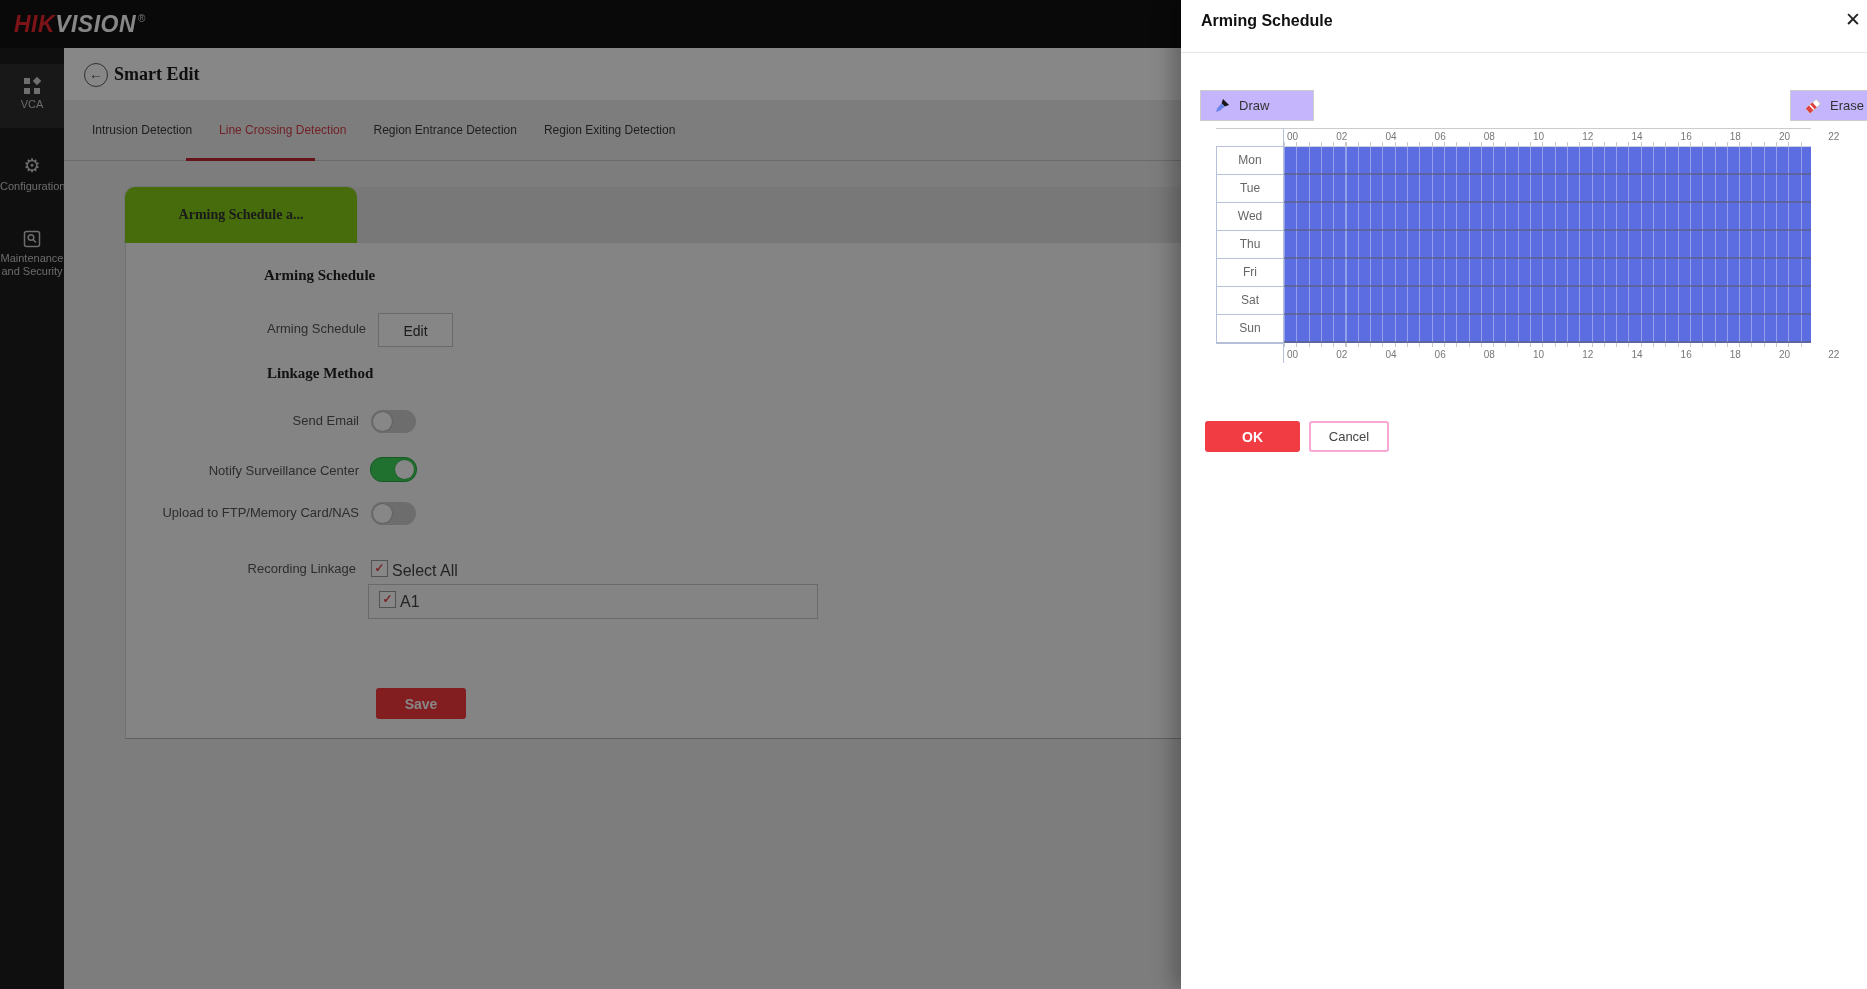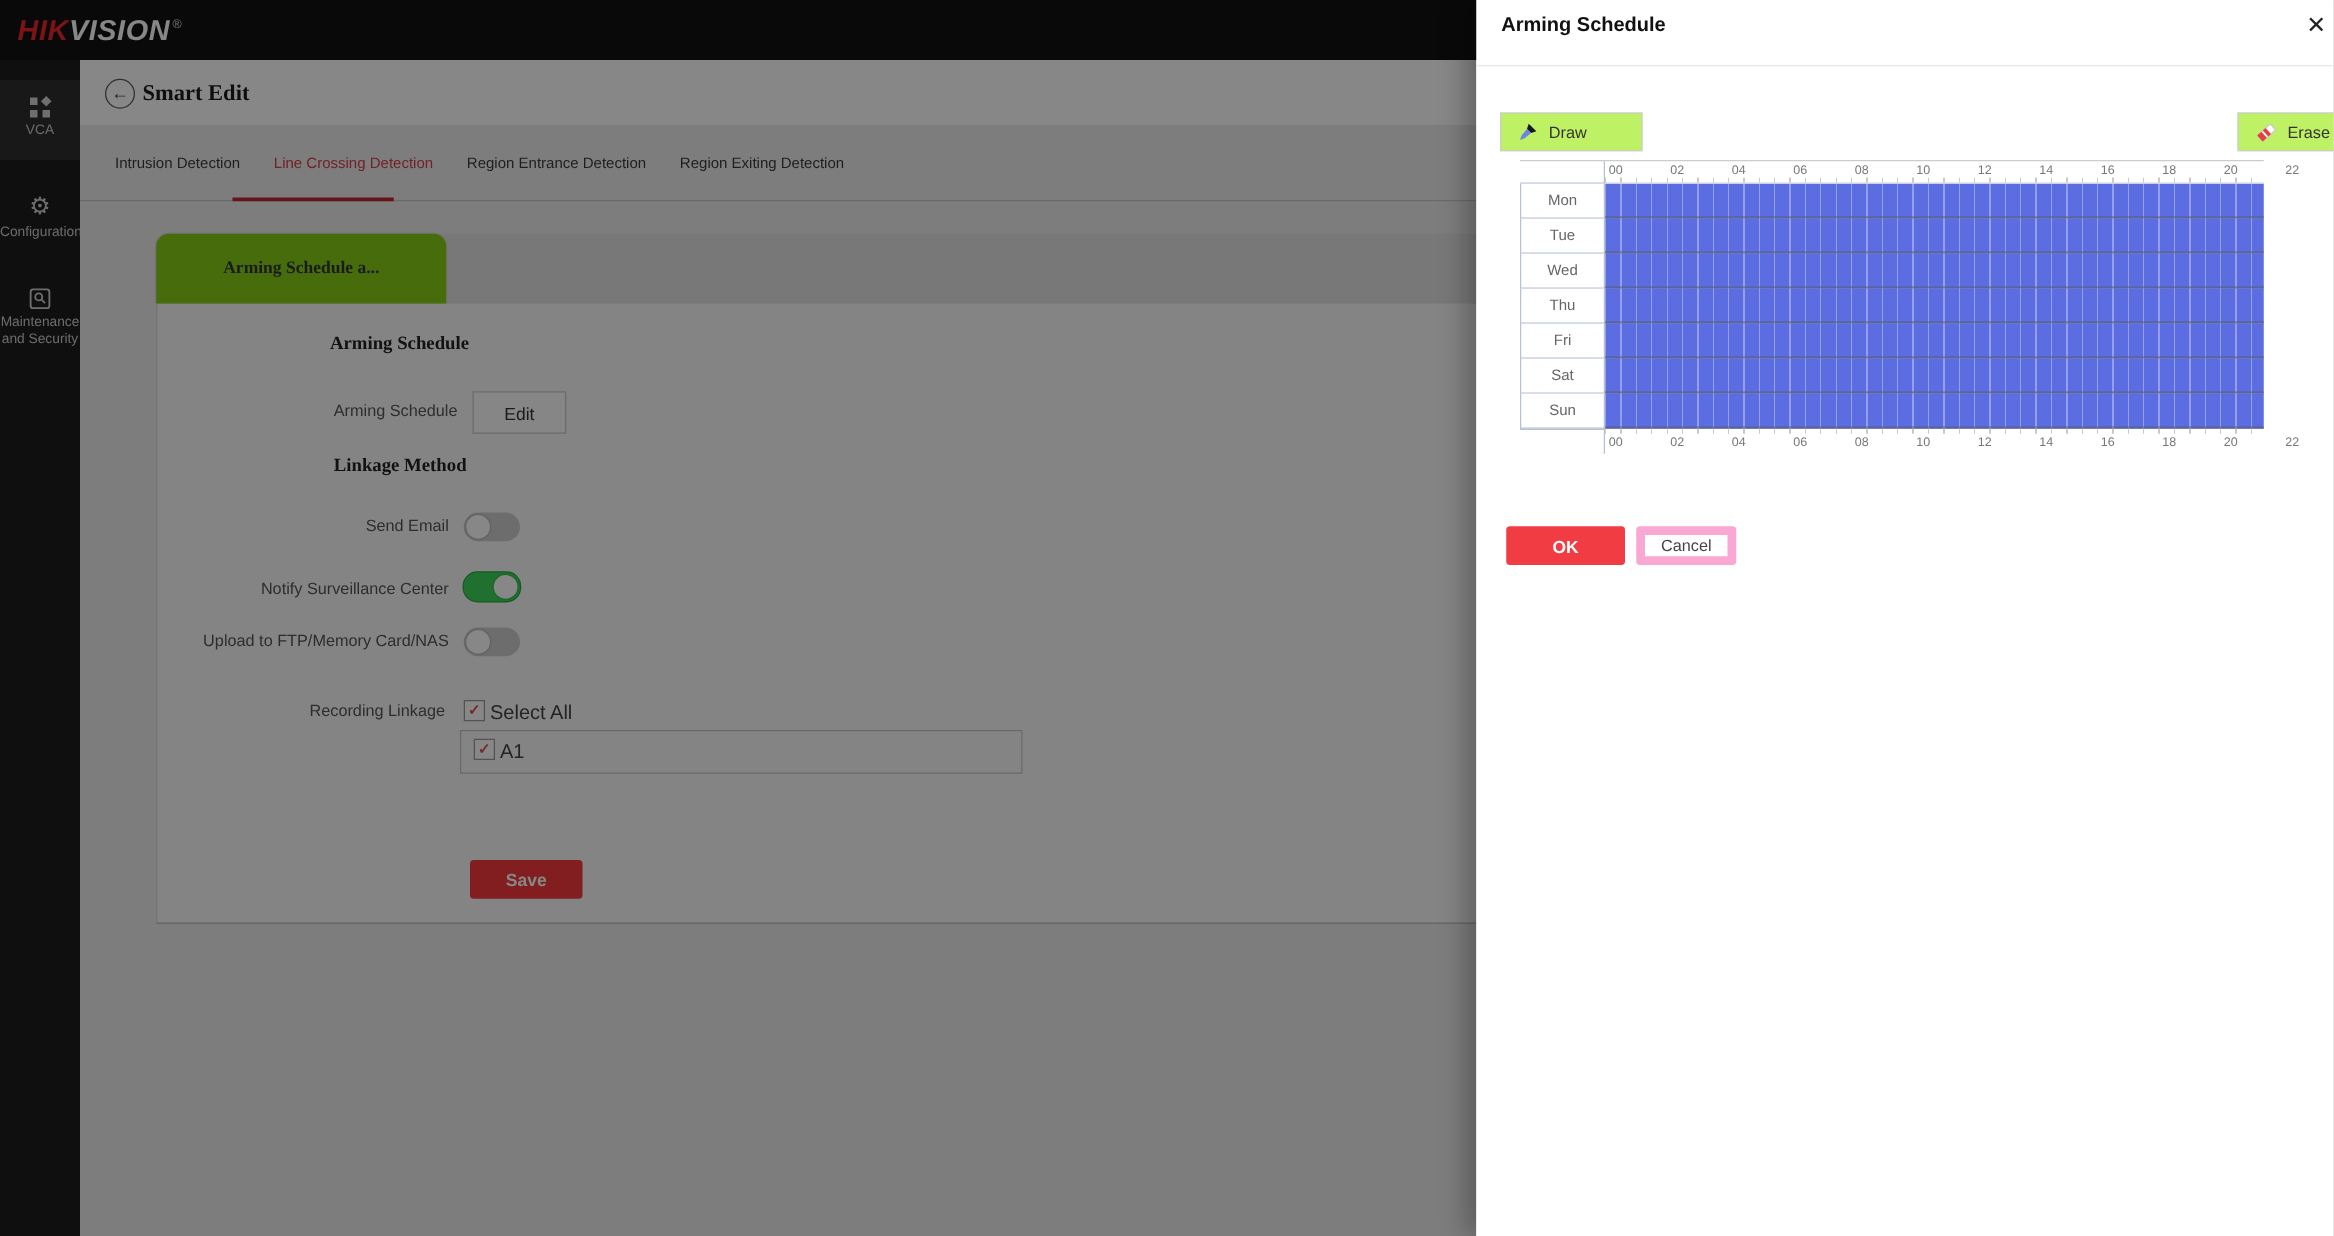--- a/index.html
+++ b/index.html
@@ -81,21 +81,21 @@
 
   
   .dim-overlay{position:absolute;left:0;top:0;width:1181px;height:989px;background:rgba(0,0,0,.47);z-index:50}
 
   
   .modal{position:absolute;left:1181px;top:0;width:686px;height:989px;background:#fff;z-index:60;
          box-shadow:-8px 0 20px rgba(0,0,0,.28);overflow:hidden}
   .modal-title{position:absolute;left:20px;top:12px;font-size:16px;font-weight:bold;color:#111}
   .modal-close{position:absolute;left:664px;top:8px;font-size:19px;color:#222;cursor:pointer}
   .modal-divider{position:absolute;left:0;top:52px;width:686px;height:1px;background:#e6e6e6}
-  .tool-btn{position:absolute;top:90px;height:29px;background:#bef264;border:1px solid #ccc;
+  .tool-btn{position:absolute;top:90px;height:29px;background:#c4b5fd;border:1px solid #ccc;
             display:flex;align-items:center;gap:9px;padding:0 14px;font-size:13px;color:#333;cursor:pointer}
   .draw-btn{left:19px;width:84px}
   .erase-btn{left:609px;width:95px}
 
   
   .grid{position:absolute;left:35px;top:128px;width:595px;border-top:1px solid #ccc}
   .grid-row{display:flex}
   .corner{width:68px;box-sizing:border-box;border-right:1px solid #b6c0d8}
   .hours-strip{position:relative;flex:1}
   .grid-head{height:18px}
@@ -113,21 +113,21 @@
   .day-cell{width:68px;box-sizing:border-box;background:#fff;border-left:1px solid #b6c0d8;
             border-right:1px solid #b6c0d8;border-bottom:1px solid #b6c0d8;
             text-align:center;font-size:12px;color:#666;line-height:27px}
   .time-cell{flex:1;background-color:#5b6de1;cursor:crosshair;
       background-image:repeating-linear-gradient(to right,rgba(255,255,255,.35) 0 1px,transparent 1px 12.3px);
       box-shadow:inset 0 -2px 0 rgba(90,95,108,.55)}
 
   .ok-btn{position:absolute;left:24px;top:421px;width:95px;height:31px;background:#f23c43;border:none;
           border-radius:3px;color:#fff;font-weight:bold;font-size:14px;cursor:pointer}
   .cancel-btn{position:absolute;left:128px;top:421px;width:80px;height:31px;background:#fff;
-          border:7px solid #f9a8d4;border-radius:3px;color:#444;font-size:13px;cursor:pointer}
+          border:2px solid #f9a8d4;border-radius:3px;color:#444;font-size:13px;cursor:pointer}
 
   .icon-svg{display:block}
 </style>
 </head>
 <body>
 
 <div class="topbar">
   <div class="logo">
     <span class="hik">HIK</span><span>VISION</span><span class="reg">®</span>
   </div>

